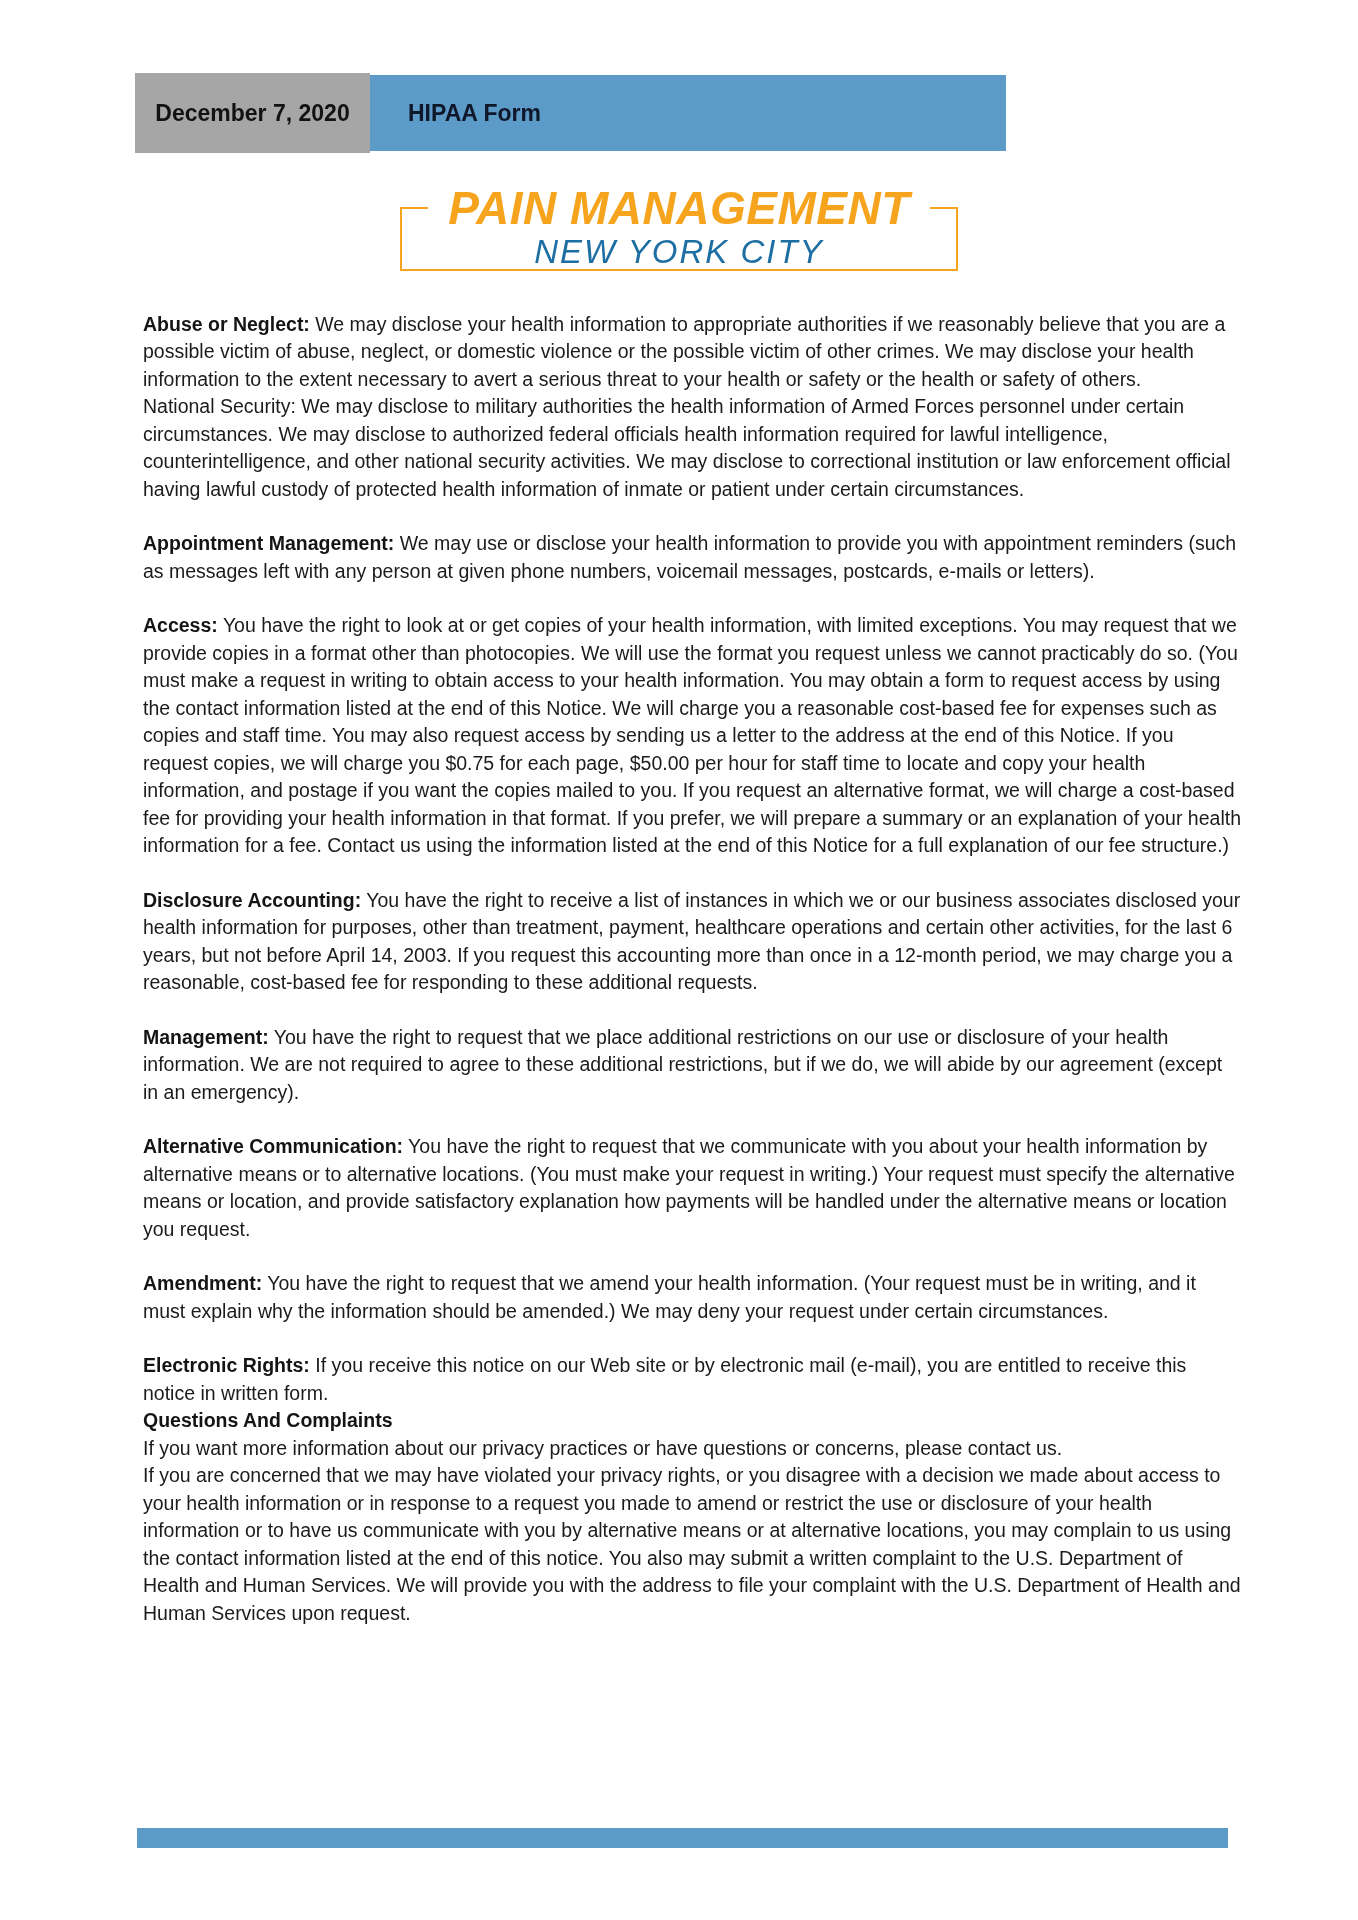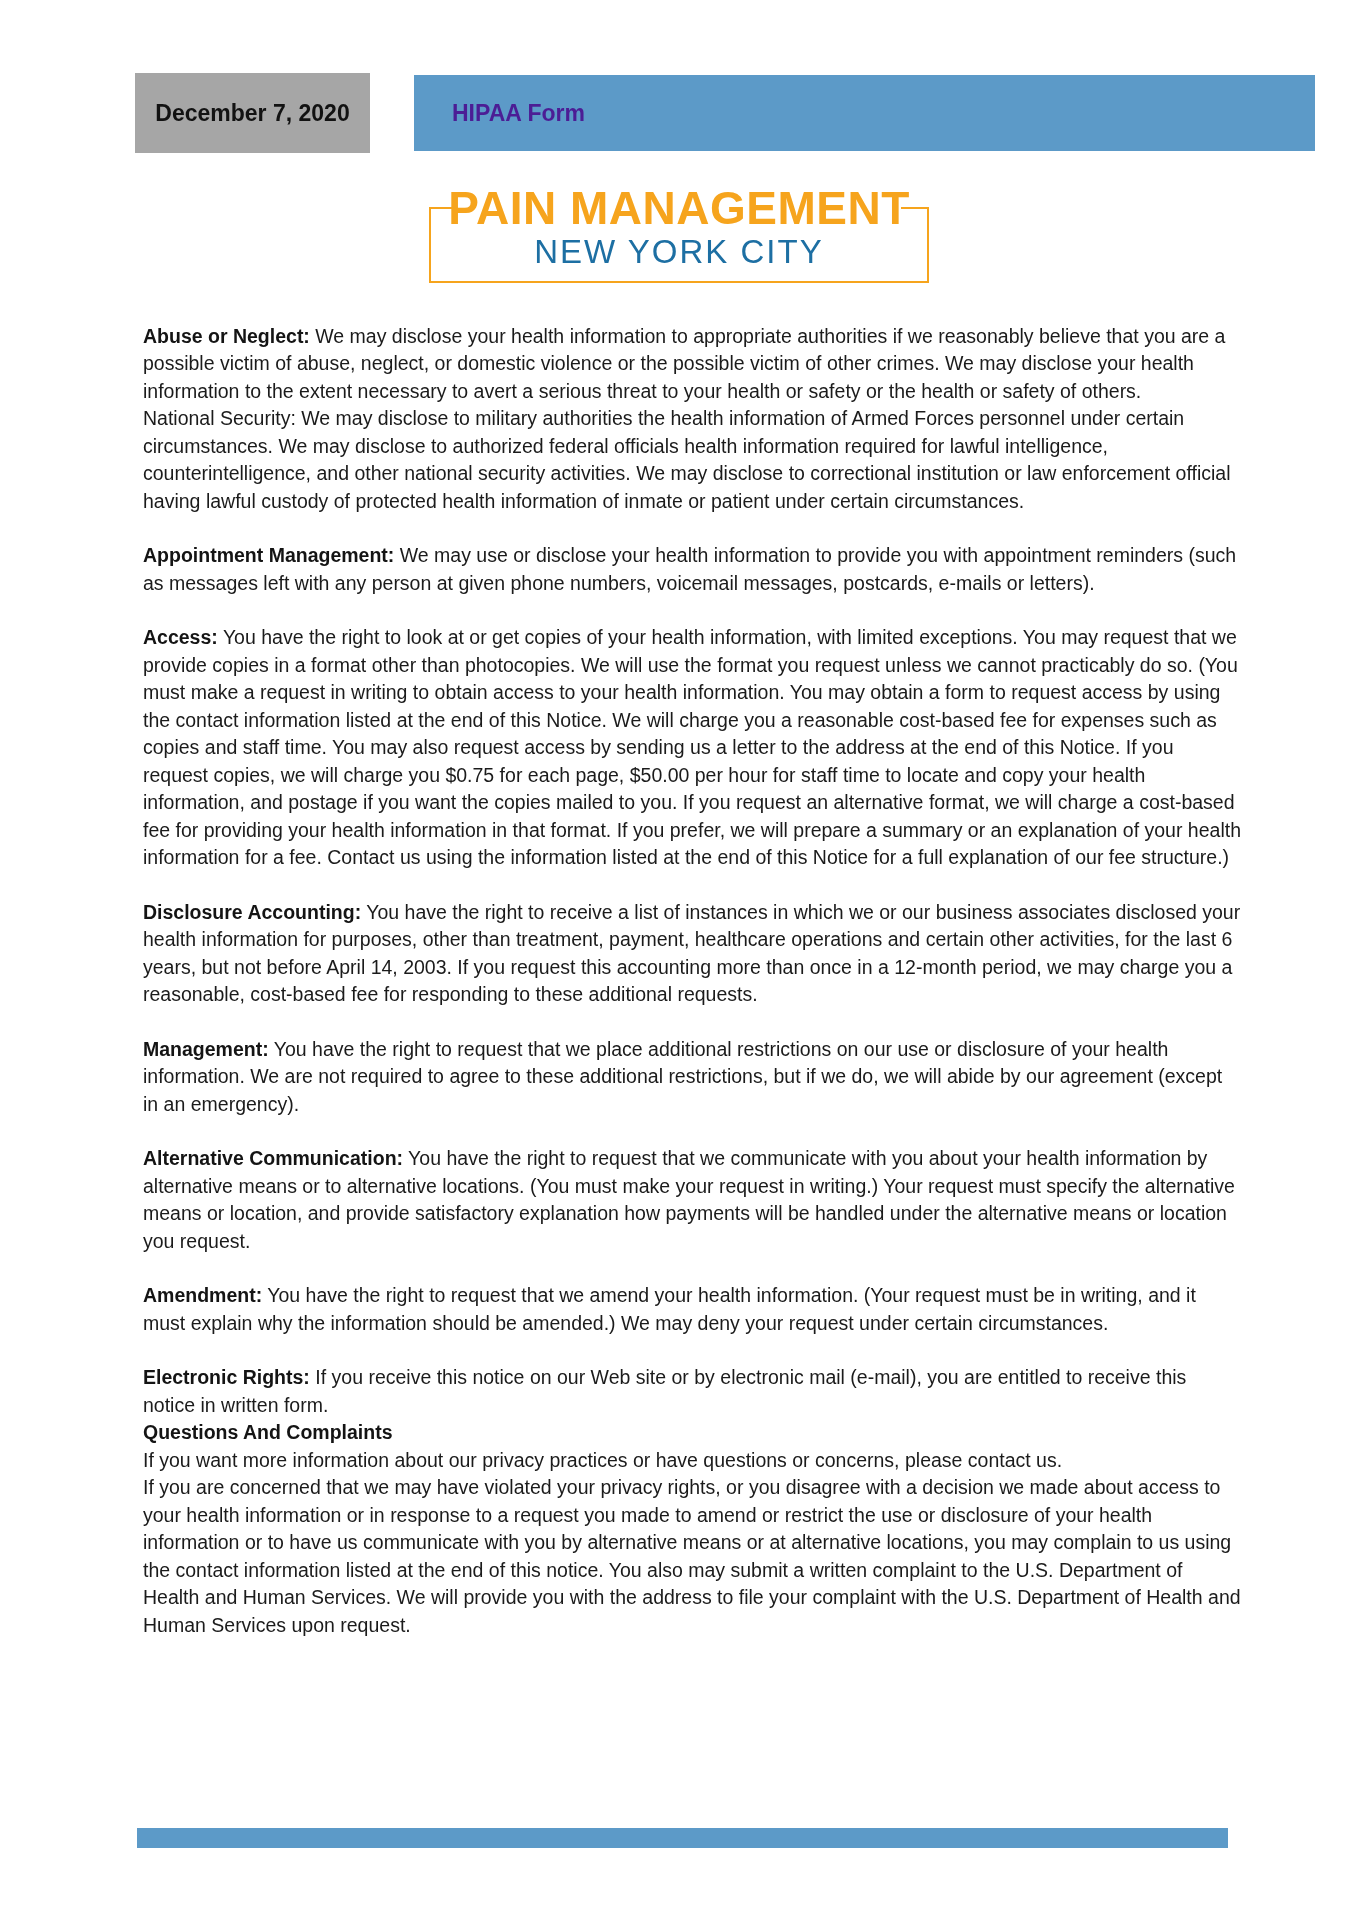--- a/index.html
+++ b/index.html
@@ -6,34 +6,34 @@
   .page {
     position:relative;
     width:1358px; height:1920px;
     background:#fff;
     overflow:hidden;
     font-family:"Liberation Sans", sans-serif;
     color:#1b1b1b;
   }
 
   
-  .header { display:flex; margin:73px 0 0 135px; width:1180px;gap:44px; }
+  .header { display:flex; margin:73px 0 0 135px; width:871px; }
   .header-date {
     width:235px; height:80px; background:var(--header_gray);
     display:flex; align-items:center; justify-content:center;
     font-weight:700; font-size:23px; color:#121212;
   }
   .header-bar {
     flex:1; height:76px; margin-top:2px; background:var(--header_blue);
     display:flex; align-items:center; padding-left:38px;
-    font-weight:700; font-size:23px; color:#4c1d95;
+    font-weight:700; font-size:23px; color:#0f172a;
   }
 
   
-  .logo { position:relative; width:500px; margin:32px auto 0; padding-bottom:12px; text-align:center; }
+  .logo { position:relative; width:558px; margin:32px auto 0; text-align:center;font-style:italic; }
   .logo-title {
     position:relative; z-index:1;
     font-size:46px; font-weight:800; line-height:1;
     color:var(--logo_orange); letter-spacing:0.5px; white-space:nowrap;
   }
   .logo-subtitle {
     font-size:33px; font-weight:500; line-height:1.12; margin-top:3px;
     color:var(--logo_blue); letter-spacing:2px; white-space:nowrap;
   }
   .logo-frame {

